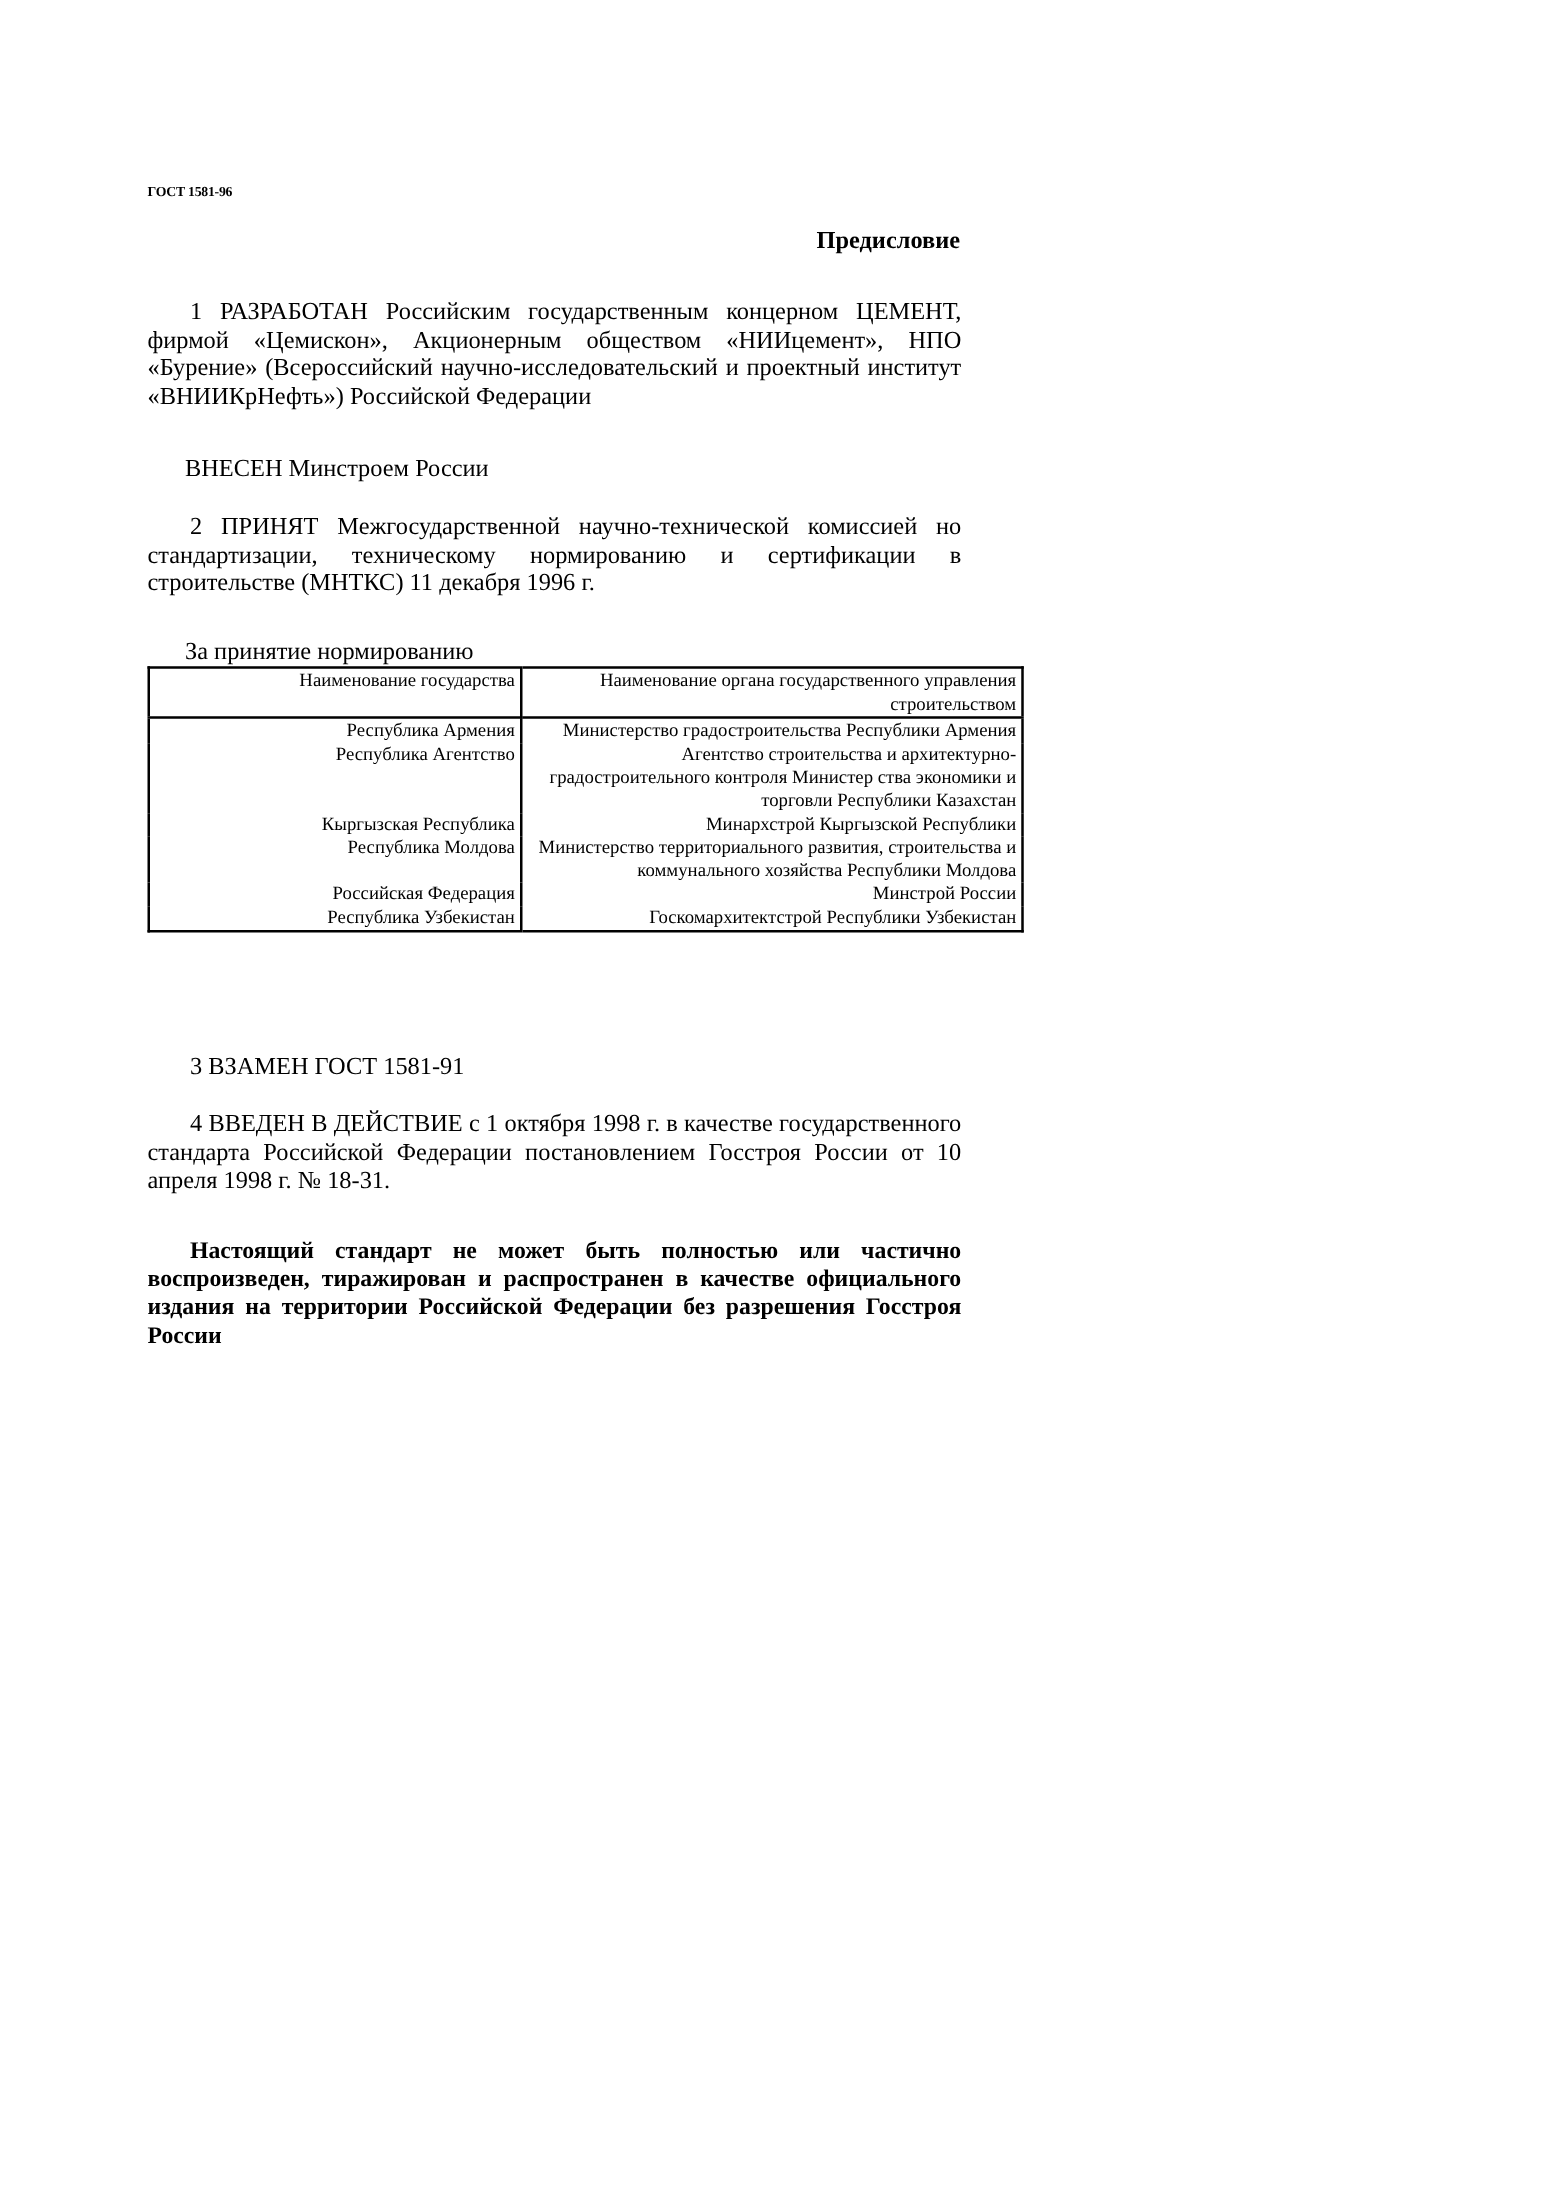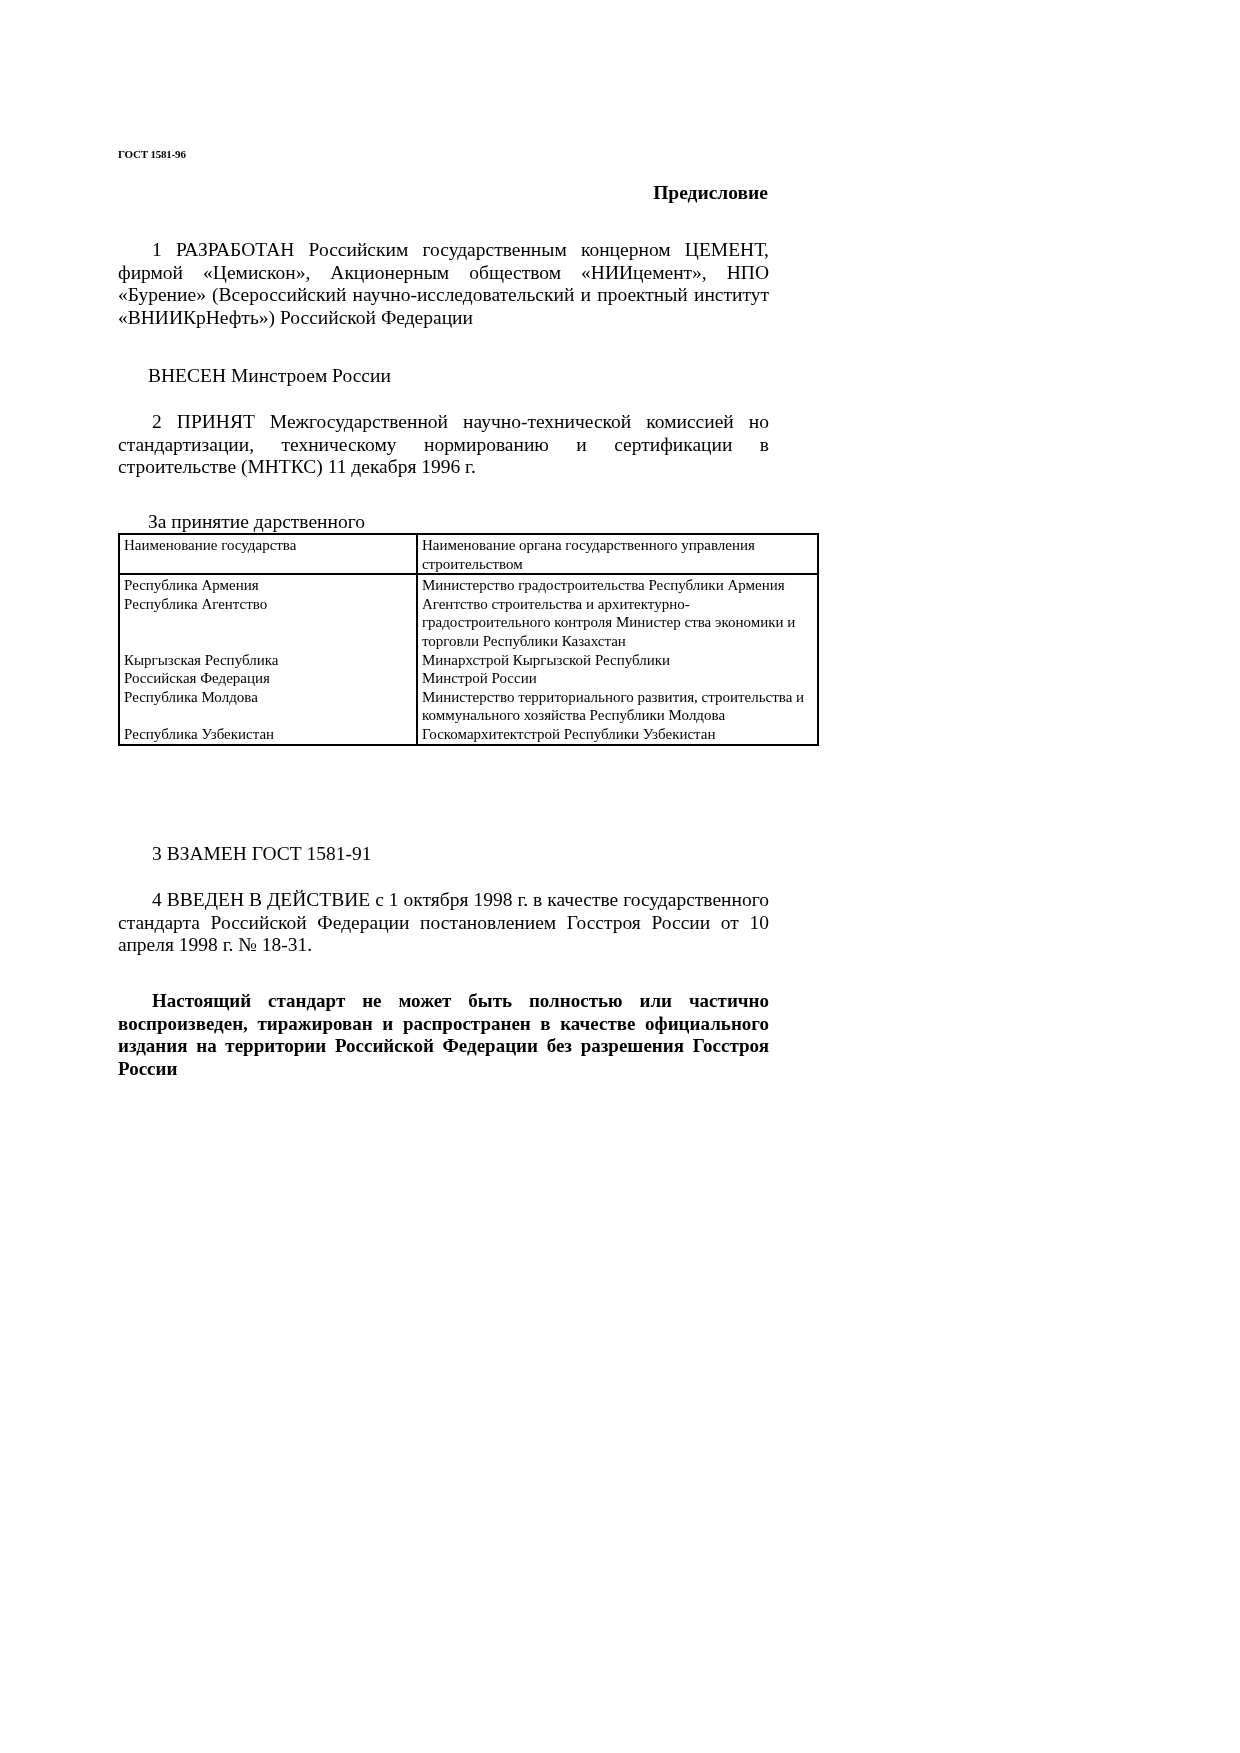--- a/index.html
+++ b/index.html
@@ -67,21 +67,21 @@
     width: 701px;
     border-collapse: collapse;
     border: 2px solid #000;
     font-size: 15px;
     line-height: 18.6px;
     font-family: "Liberation Serif", serif;
   }
   table.voters th,
   table.voters td {
     vertical-align: top;
-    text-align: left;
+    text-align: right;
     font-weight: normal;
     padding: 1px 4px 0 4px;
   }
   table.voters thead th {
     border-bottom: 2px solid #000;
     padding-bottom: 0;
   }
   table.voters .c1 {
     width: 294px;
     border-right: 2px solid #000;
@@ -98,21 +98,21 @@
   <div class="doc-code">ГОСТ 1581-96</div>
 
   <div class="preface-title">Предисловие</div>
 
   <div class="para p1">1 РАЗРАБОТАН Российским государственным концерном ЦЕ­МЕНТ, фирмой «Цемискон», Акционерным обществом «НИИце­мент», НПО «Бурение» (Всероссийский научно-исследовательский и проектный институт «ВНИИКрНефть») Российской Федерации</div>
 
   <div class="para p-vnesen">ВНЕСЕН Минстроем России</div>
 
   <div class="para p2">2 ПРИНЯТ Межгосударственной научно-технической комиссией но стандартизации, техническому нормированию и сертификации в строительстве (МНТКС) 11 декабря 1996 г.</div>
 
-  <div class="para p-vote">За принятие дарственного</div>
+  <div class="para p-vote">За принятие нормированию</div>
 
   <table class="voters">
     <thead>
       <tr>
         <th class="c1">Наименование государства</th>
         <th class="c2">Наименование органа государственного управления строительством</th>
       </tr>
     </thead>
     <tbody>
       <tr>
@@ -121,26 +121,26 @@
       </tr>
       <tr>
         <td class="c1">Республика Агентство</td>
         <td class="c2">Агентство строительства и архитектурно-градостроительного контроля Министер ства экономики и торговли Республики Казахстан</td>
       </tr>
       <tr>
         <td class="c1">Кыргызская Республика</td>
         <td class="c2">Минархстрой Кыргызской Республики</td>
       </tr>
       <tr>
+        <td class="c1">Республика Молдова</td>
+        <td class="c2">Министерство территориального развития, строительства и коммунального хозяйства Республики Молдова</td>
+      </tr>
+      <tr>
         <td class="c1">Российская Федерация</td>
         <td class="c2">Минстрой России</td>
-      </tr>
-      <tr>
-        <td class="c1">Республика Молдова</td>
-        <td class="c2">Министерство территориального развития, строительства и коммунального хозяйства Республики Молдова</td>
       </tr>
       <tr>
         <td class="c1">Республика Узбекистан</td>
         <td class="c2">Госкомархитектстрой Республики Узбекистан</td>
       </tr>
     </tbody>
   </table>
 
   <div class="para p3">3 ВЗАМЕН ГОСТ 1581-91</div>
 

